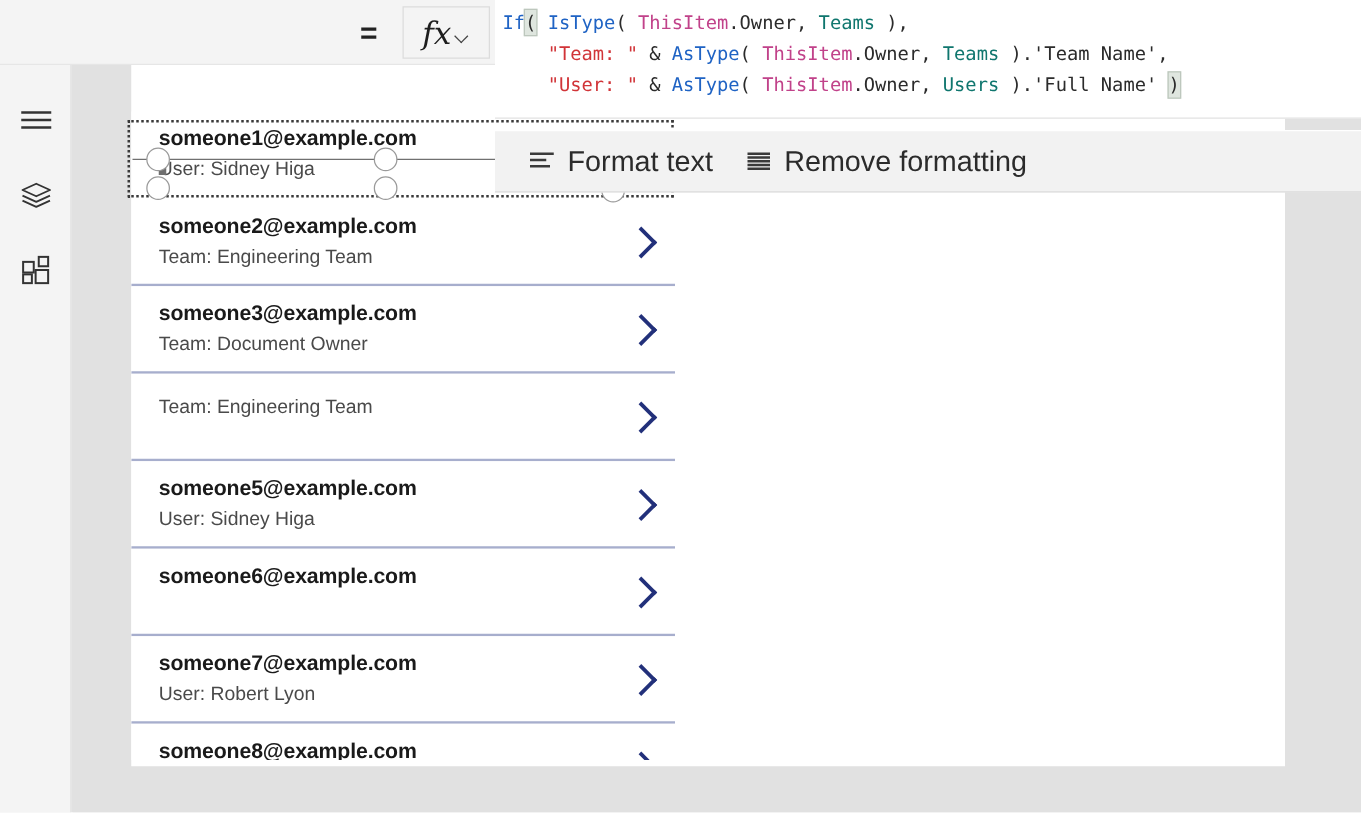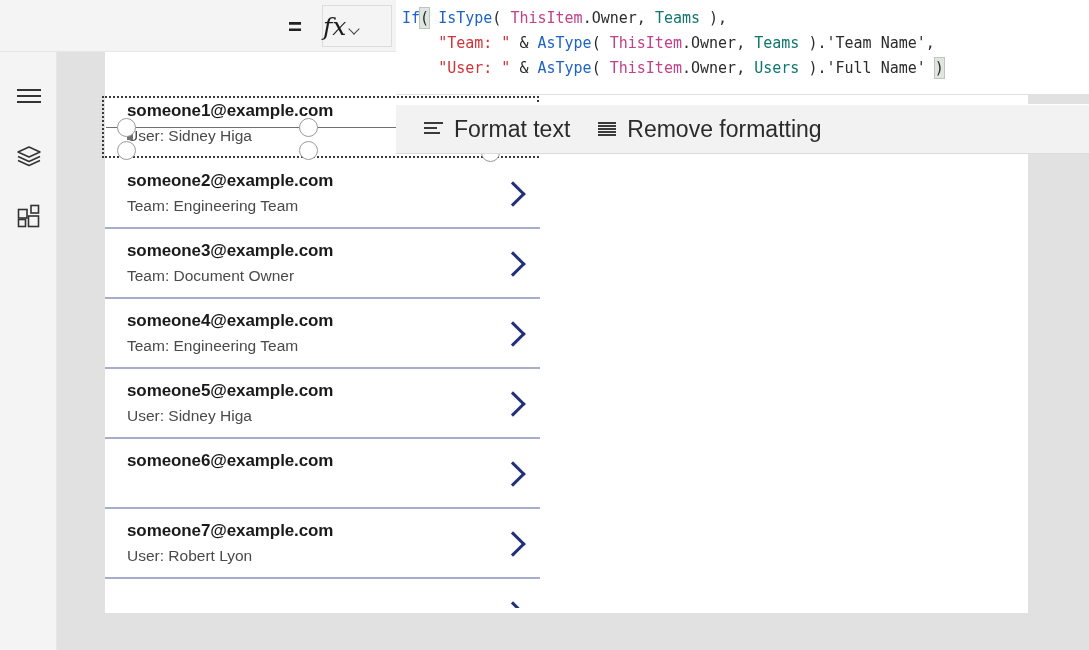--- a/index.html
+++ b/index.html
@@ -50,21 +50,21 @@
     position: absolute; left: 288px; top: 13px;
     font-size: 24px; font-weight: bold; color: #222;
     font-family: "Liberation Sans", sans-serif;
     user-select: none;
   }
   .fx-button {
     position: absolute; left: 322px; top: 5px;
     width: 70px; height: 42px;
     background: #f4f4f4;
     border: 1px solid #dcdcdc;
-    display: flex; align-items: center; 
+    display: flex; align-items: center; justify-content: center;
     gap: 4px; cursor: pointer;
   }
   .fx-glyph {
     font-family: "DejaVu Serif", serif;
     font-style: italic; font-size: 25px; color: #1d1d1d;
     line-height: 1;
   }
   .fx-chev { width: 11px; height: 7px; position: relative; margin-top: 5px; }
   .fx-chev::before {
     content: ""; position: absolute; left: 0; top: 0;
@@ -304,39 +304,39 @@
             <div class="gi-title">someone2@example.com</div>
             <div class="gi-sub">Team: Engineering Team</div>
             <span class="gi-chevron"></span>
           </div>
           <div class="gallery-item" style="border-bottom-color: rgb(167, 174, 205);">
             <div class="gi-title">someone3@example.com</div>
             <div class="gi-sub">Team: Document Owner</div>
             <span class="gi-chevron"></span>
           </div>
           <div class="gallery-item" style="border-bottom-color: rgb(167, 174, 205);">
-            <div class="gi-title">someone4@example.com</div>
             <div class="gi-sub">Team: Engineering Team</div>
             <span class="gi-chevron"></span>
           </div>
           <div class="gallery-item" style="border-bottom-color: rgb(167, 174, 205);">
             <div class="gi-title">someone5@example.com</div>
             <div class="gi-sub">User: Sidney Higa</div>
             <span class="gi-chevron"></span>
           </div>
           <div class="gallery-item" style="border-bottom-color: rgb(167, 174, 205);">
             <div class="gi-title">someone6@example.com</div>
             <span class="gi-chevron"></span>
           </div>
           <div class="gallery-item" style="border-bottom-color: rgb(167, 174, 205);">
             <div class="gi-title">someone7@example.com</div>
             <div class="gi-sub">User: Robert Lyon</div>
             <span class="gi-chevron"></span>
           </div>
           <div class="gallery-item" style="border-bottom-color: rgb(167, 174, 205);">
+            <div class="gi-title">someone8@example.com</div>
             <div class="gi-sub"></div>
             <span class="gi-chevron"></span>
           </div>
         </div>
     </div>
   </div>
 
   <div class="sel-box">
     <div class="sel-inner-line"></div>
   </div>

